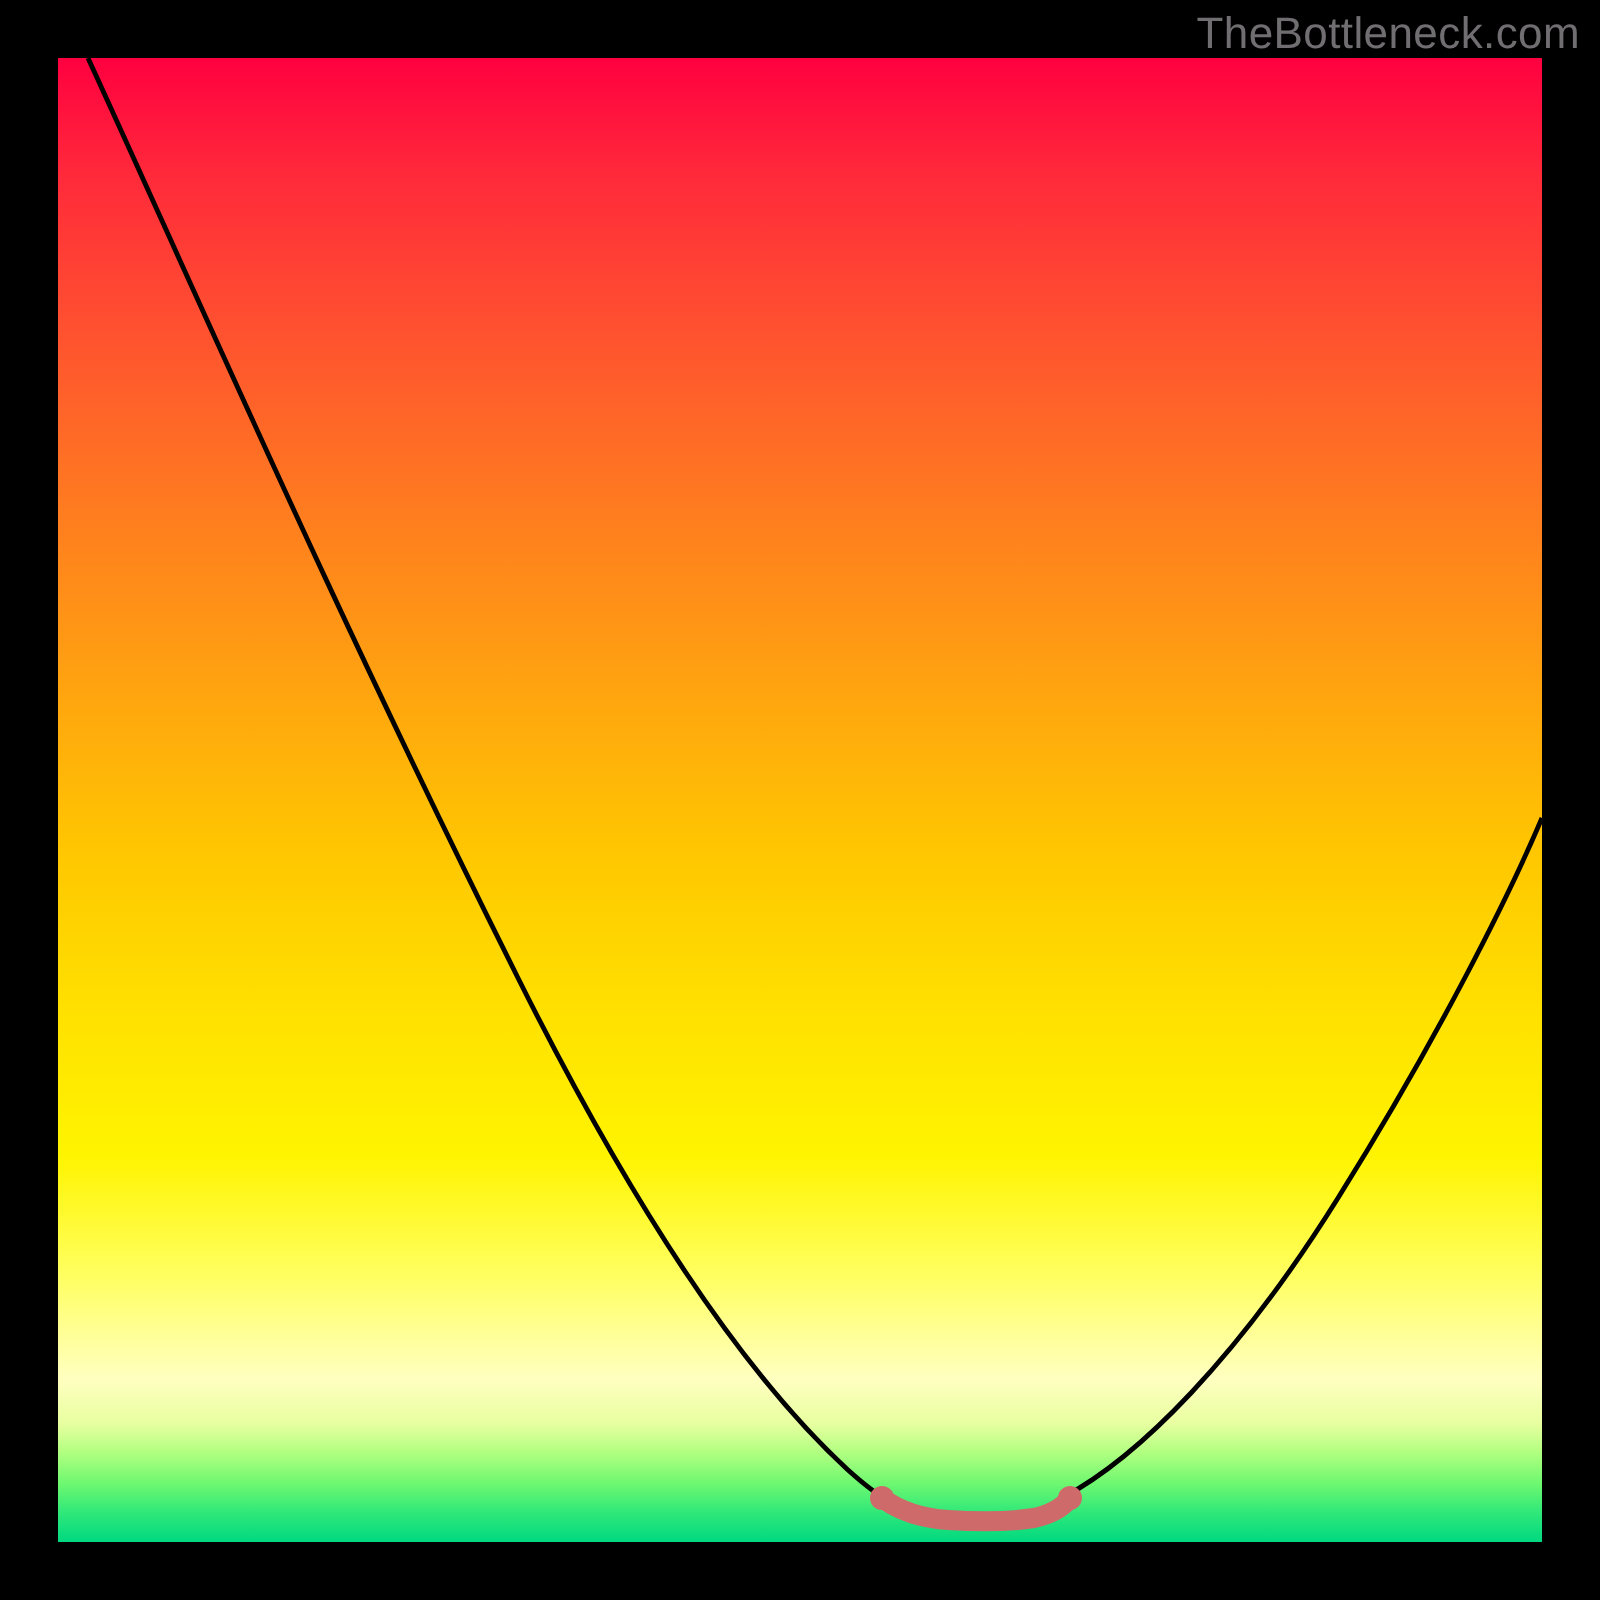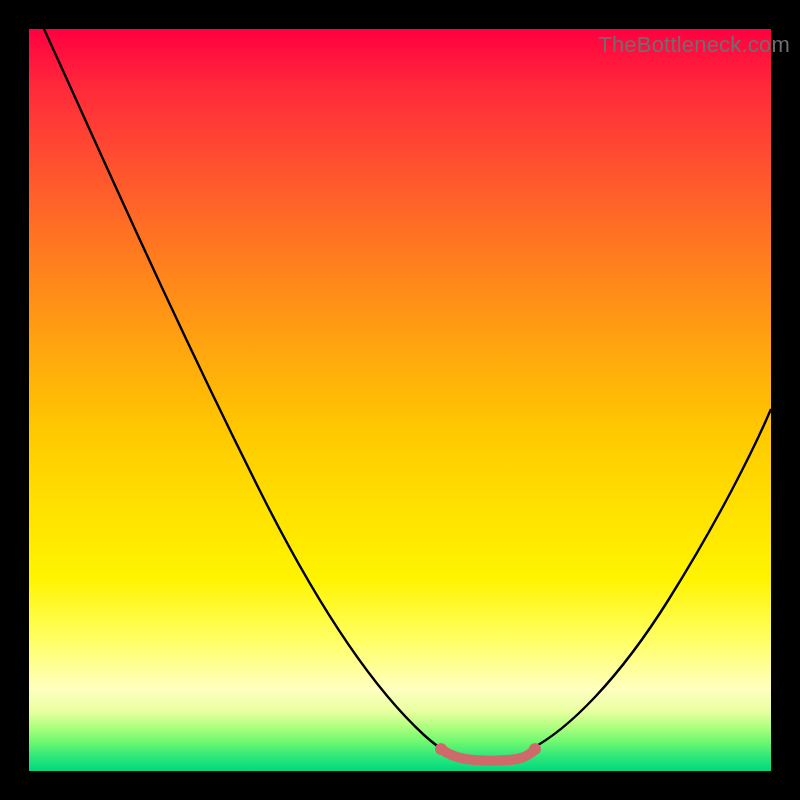--- a/index.html
+++ b/index.html
@@ -46,21 +46,20 @@
       #00d880 100%);
   }
   .watermark {
     position: absolute;
     top: 4px;
     right: 10px;
     color: #706e70;
     font-size: 22px;
     letter-spacing: 0.2px;
     user-select: none;
-    margin-top: 28px;
   }
   svg.curves {
     position: absolute;
     left: 0; top: 0;
   }
 </style>
 </head>
 <body>
 
 <div class="frame">

